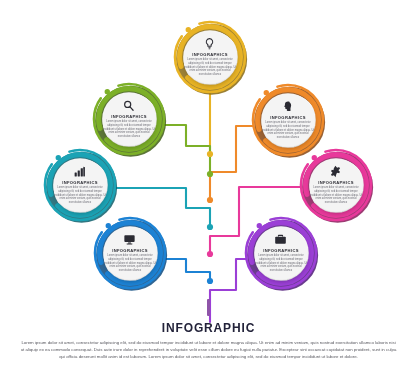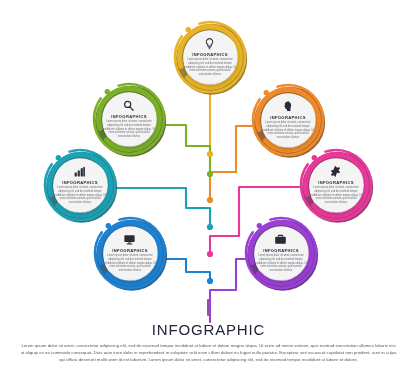--- a/index.html
+++ b/index.html
@@ -27,21 +27,21 @@
     font-family:"Liberation Sans",sans-serif;
   }
   .node-body{
     font-size:2.55px;line-height:1.42;color:#6d6d76;text-align:center;
     width:52px;font-family:"Liberation Sans",sans-serif;
   }
 
   .footer{position:absolute;left:0;top:299px;width:417px;text-align:center;}
   .f-divider{width:2.4px;height:17px;background:#8e54a8;margin:0 auto 5px auto;border-radius:1px;}
   .f-title{
-    font-size:15px;font-weight:normal;letter-spacing:0.85px;
+    font-size:12px;font-weight:bold;letter-spacing:0.85px;
     color:#23233a;font-family:"Liberation Sans",sans-serif;margin-bottom:4px;
   }
   .f-body{
     font-size:4.35px;line-height:1.62;color:#58585f;
     width:378px;margin:0 auto;text-align:center;
     font-family:"Liberation Sans",sans-serif;
   }
 </style>
 </head>
 <body>

